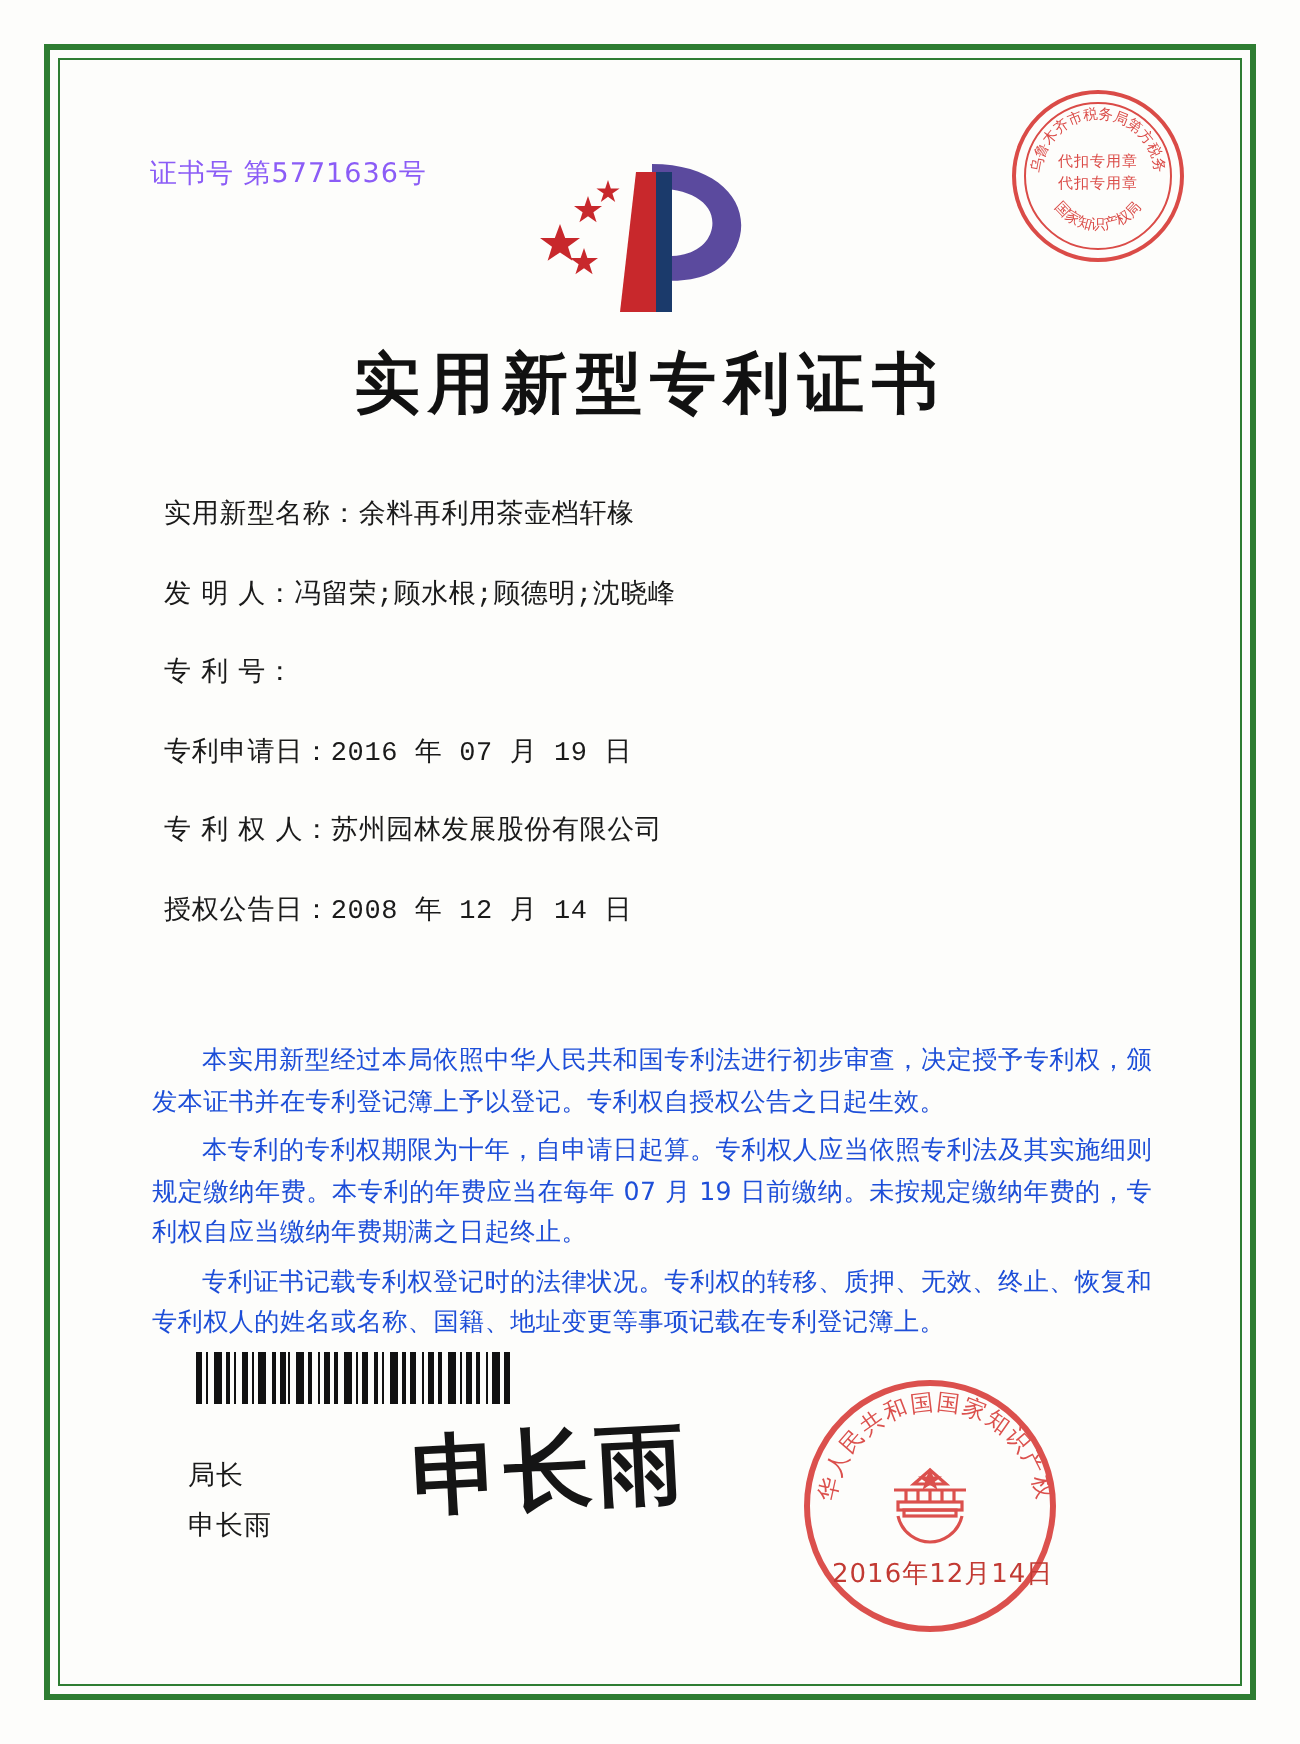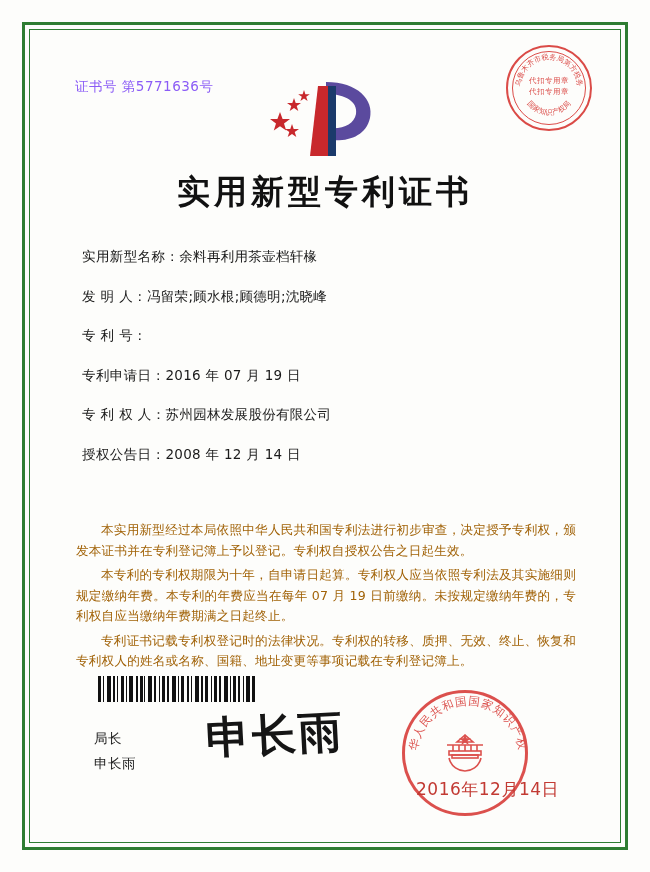--- a/index.html
+++ b/index.html
@@ -110,31 +110,32 @@
     margin-bottom: 21.5px;
     font-size: 13.5px;
     color: #1a1a1a;
     white-space: nowrap;
   }
   .field-label {
     letter-spacing: 0.4px;
   }
   .field-value {
     letter-spacing: 0.3px;
+    font-family: Liberation Mono, monospace;
   }
 
   
   .body-text {
     position: absolute;
     left: 76px;
     top: 520px;
     width: 500px;
     font-size: 12.6px;
     line-height: 20.5px;
-    color: #a16207;
+    color: #1d4ed8;
     text-align: justify;
     letter-spacing: 0.2px;
   }
   .body-text p {
     margin: 0 0 4px 0;
     text-indent: 25px;
   }
 
   
   .barcode {
@@ -194,21 +195,21 @@
     position: absolute;
     left: 50%;
     top: 50%;
     transform: translate(-50%, -50%);
     width: 52px; height: 40px;
   }
   .seal-date {
     position: absolute;
     left: 416px;
     top: 778px;
-    font-size: 17px;
+    font-size: 13px;
     color: #c23a33;
     letter-spacing: 0.5px;
     z-index: 5;
   }
 
   
   .footer {
     position: absolute;
     left: 0; right: 0;
     top: 822px;

